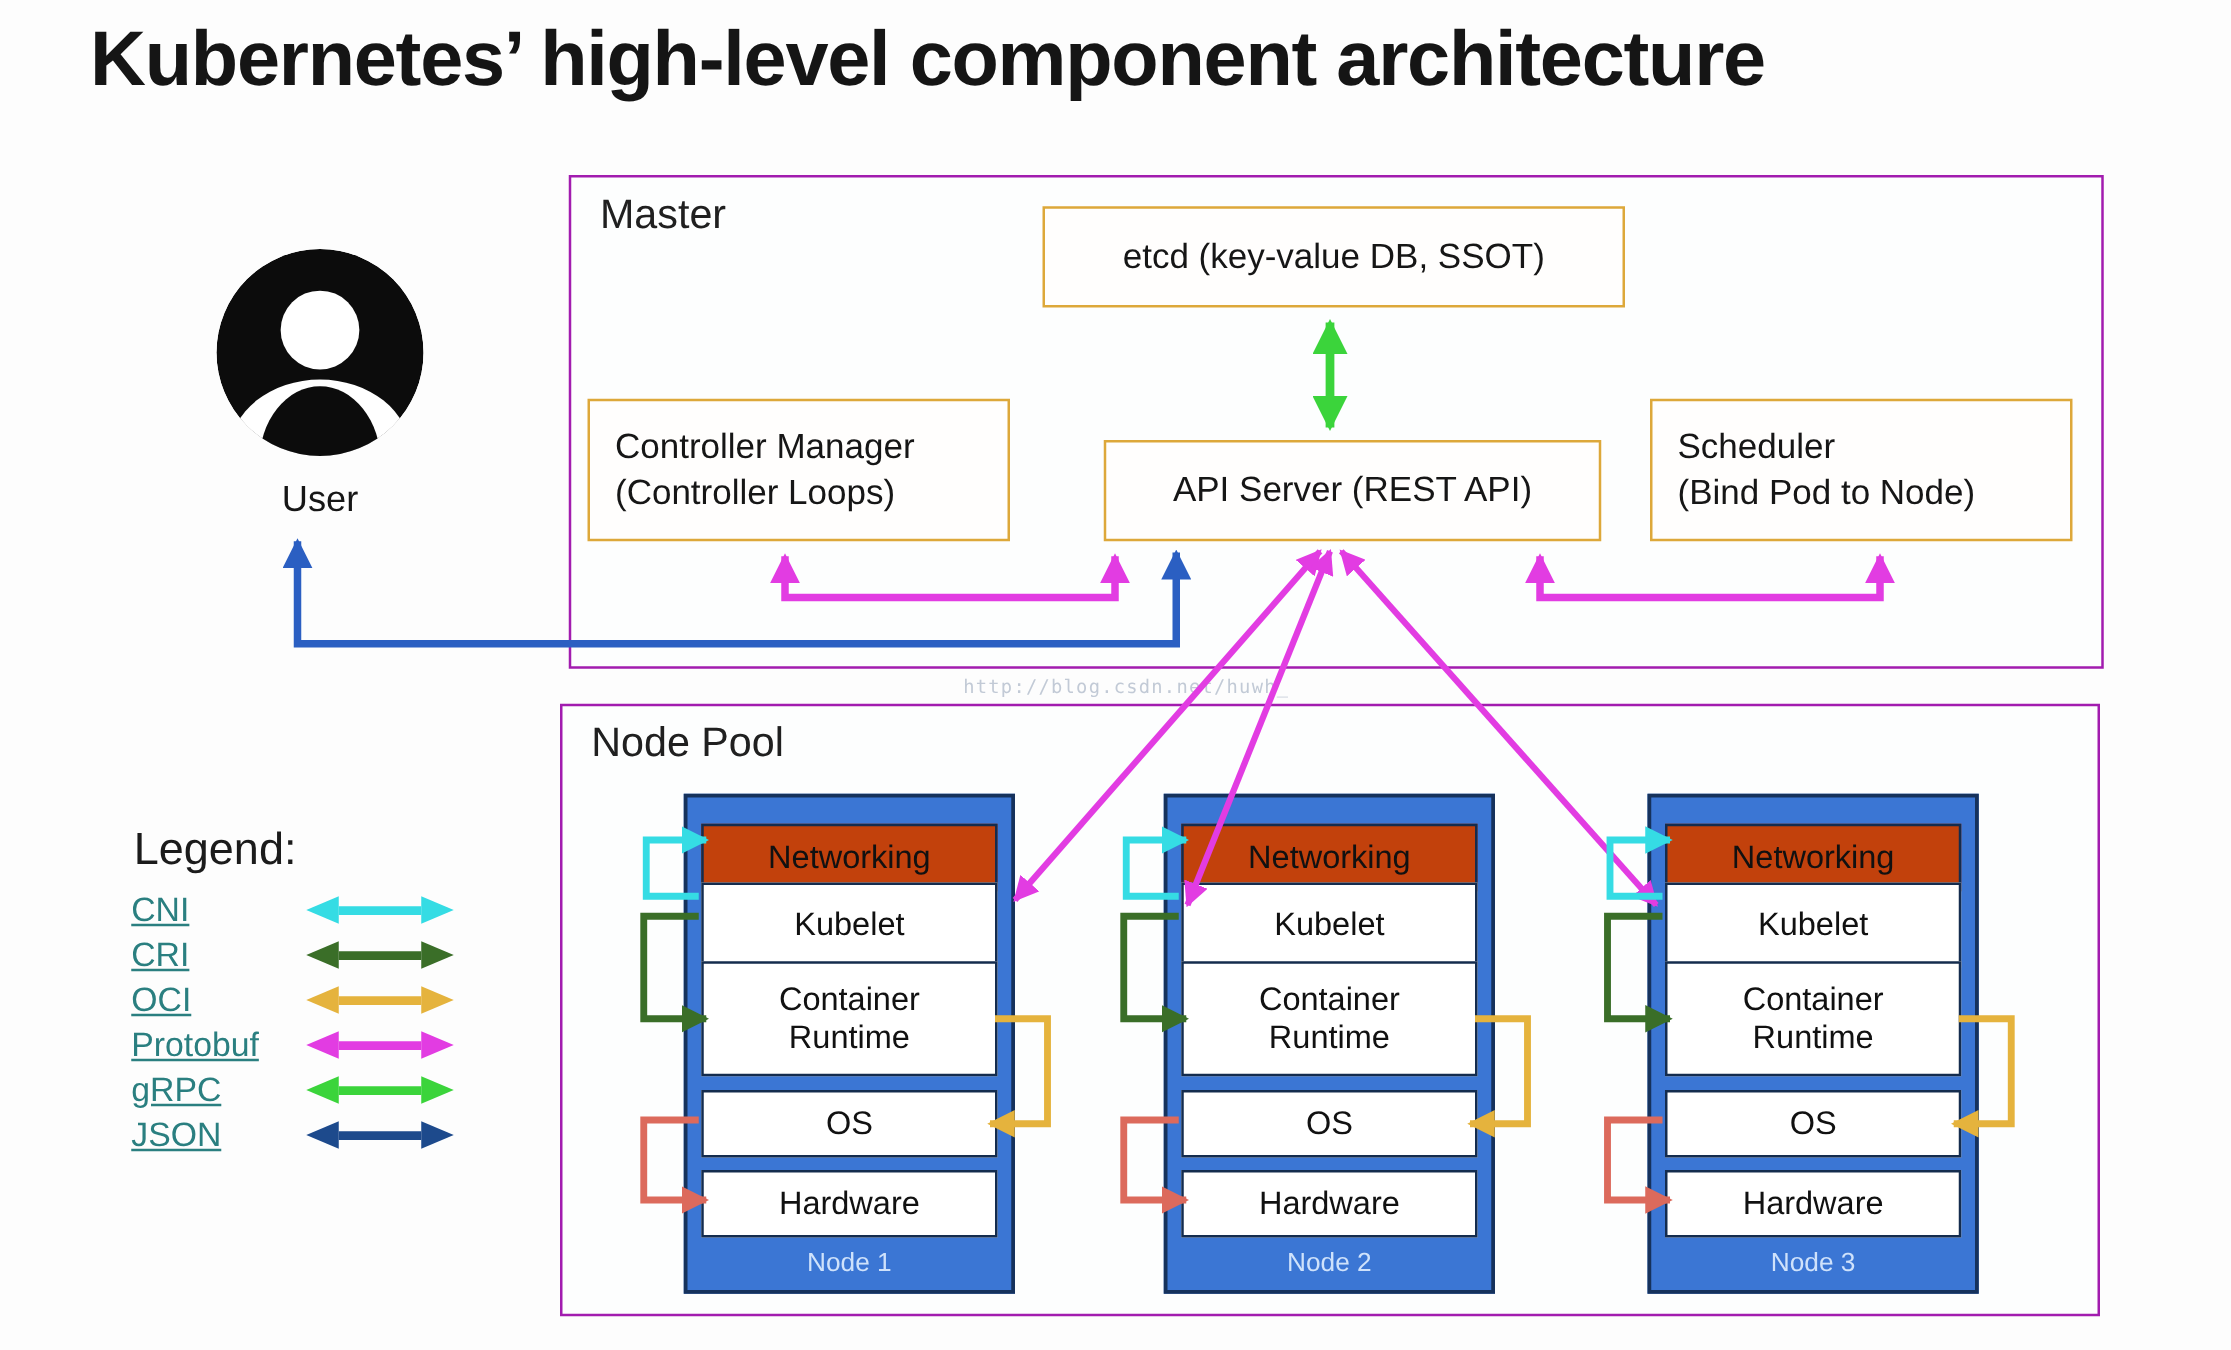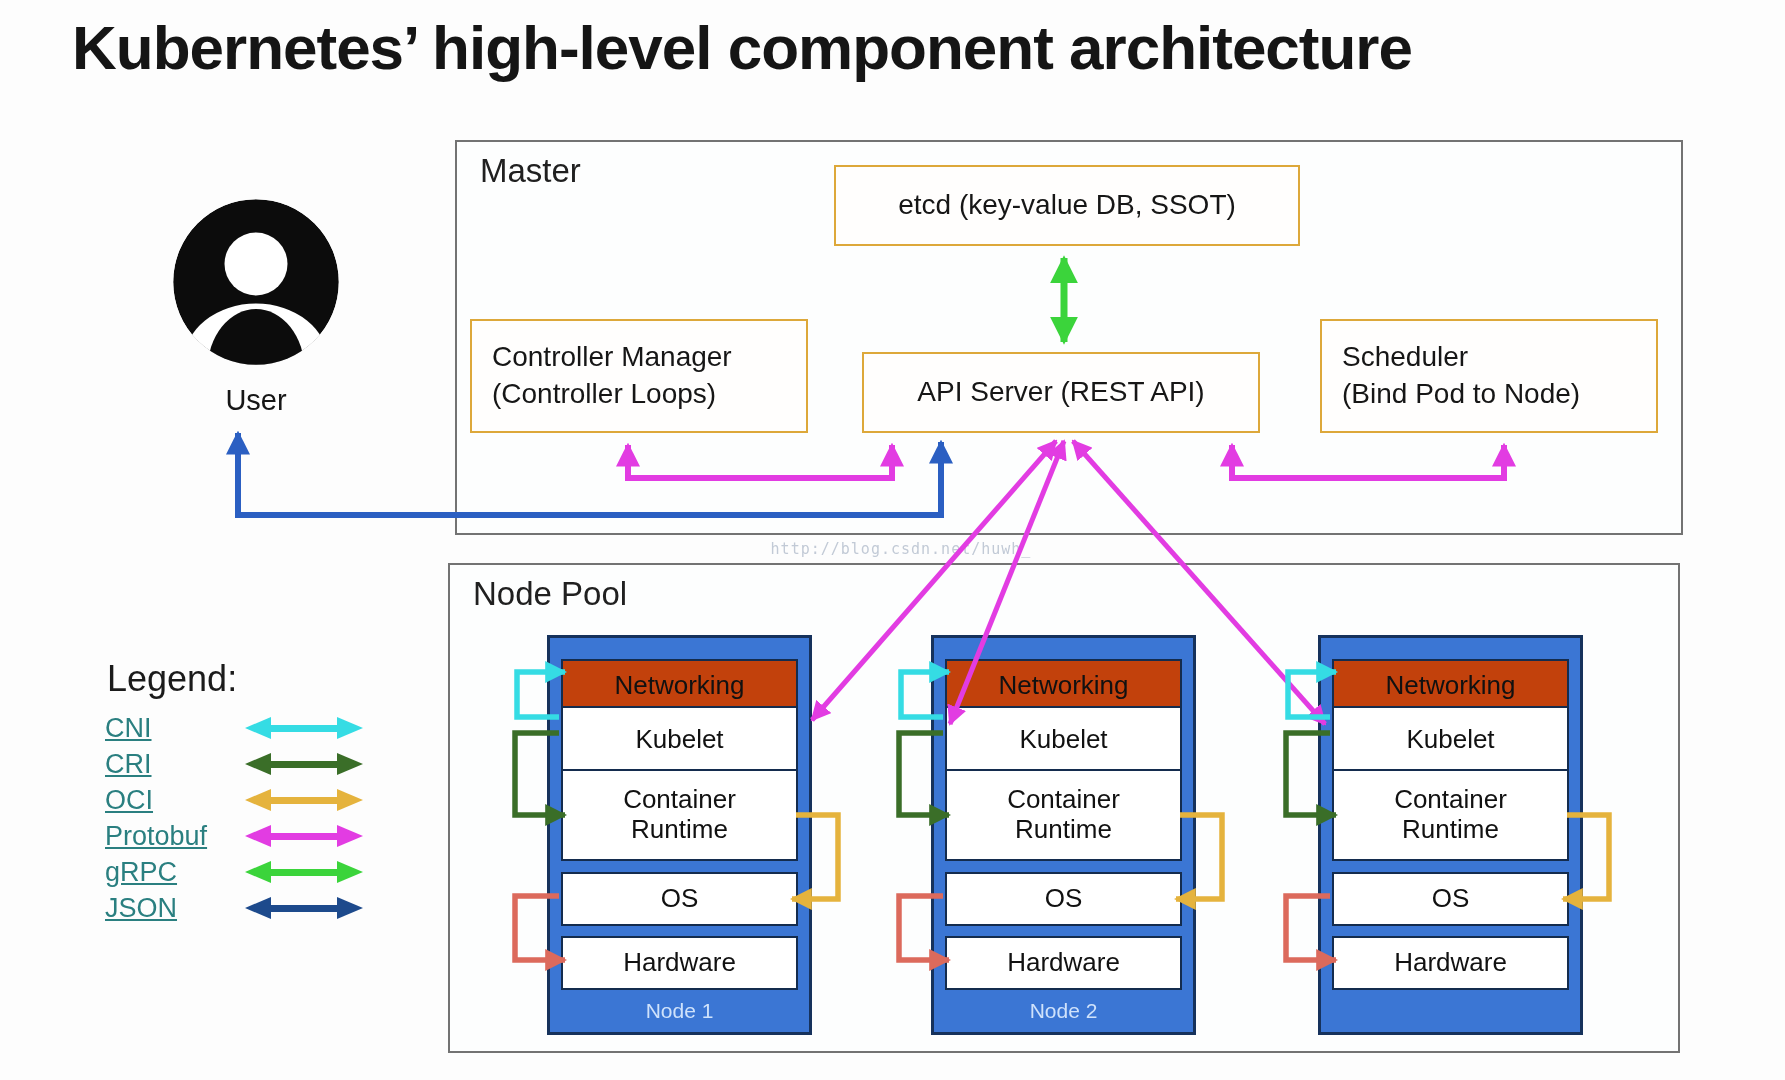--- a/index.html
+++ b/index.html
@@ -13,34 +13,34 @@
     position: absolute; left: 72px; top: 12px;
     font-size: 62px; font-weight: bold; letter-spacing: -1px; color: #151515;
     white-space: nowrap;
   }
   
   .user { position: absolute; left: 166px; top: 192px; width: 180px; text-align: center; }
   .user svg { display: block; width: 180px; height: 180px; }
   .user-label { margin-top: 12px; font-size: 29px; color: #161616; }
 
   
-  .frame { position: absolute; border: 2px solid #737373; background: #fdfefe; }
+  .frame { position: absolute; border: 2px solid #a21caf; background: #fdfefe; }
   .master { left: 455px; top: 140px; width: 1228px; height: 395px; }
   .pool   { left: 448px; top: 563px; width: 1232px; height: 490px; }
   .frame-label { position: absolute; left: 23px; top: 10px; font-size: 33px; color: #202020; }
 
   
   .obox {
     position: absolute; border: 2px solid #dda83a; background: #fffefd;
     color: #161616; font-size: 28px; line-height: 1.32;
     display: flex; flex-direction: column; justify-content: center;
   }
   .etcd  { left: 377px; top: 23px;  width: 466px; height: 81px; align-items: center; text-align: center; }
   .cm    { left: 13px;  top: 177px; width: 338px; height: 114px; padding-left: 20px; justify-content: center; }
-  .api   { left: 405px; top: 210px; width: 398px; height: 81px; align-items: center; }
+  .api   { left: 426px; top: 210px; width: 398px; height: 81px; align-items: center; }
   .sched { left: 863px; top: 177px; width: 338px; height: 114px; padding-left: 20px; }
 
   
   .node {
     position: absolute; top: 70px; width: 265px; height: 400px;
     background: #3b76d4; border: 3px solid #16325c;
   }
   .node-1 { left: 97px; }  .node-2 { left: 481px; }  .node-3 { left: 868px; }
   .layer {
     position: absolute; left: 11px; width: 237px;
@@ -140,20 +140,21 @@
       <div class="layer l-hw">Hardware</div>
       <div class="node-name">Node 2</div>
     </div>
 
     <div class="node node-3">
       <div class="layer l-net">Networking</div>
       <div class="layer l-kub">Kubelet</div>
       <div class="layer l-run">Container Runtime</div>
       <div class="layer l-os">OS</div>
       <div class="layer l-hw">Hardware</div>
+      <div class="node-name">Node 3</div>
     </div>
   </div>
 
   <div class="legend">
     <div class="legend-title">Legend:</div>
 
     <div class="lg-row">
       <a class="lg-label">CNI</a>
       <span class="lg-arrow">
         <i class="tri tl" style="border-right-color: rgb(53, 220, 228);"></i>

